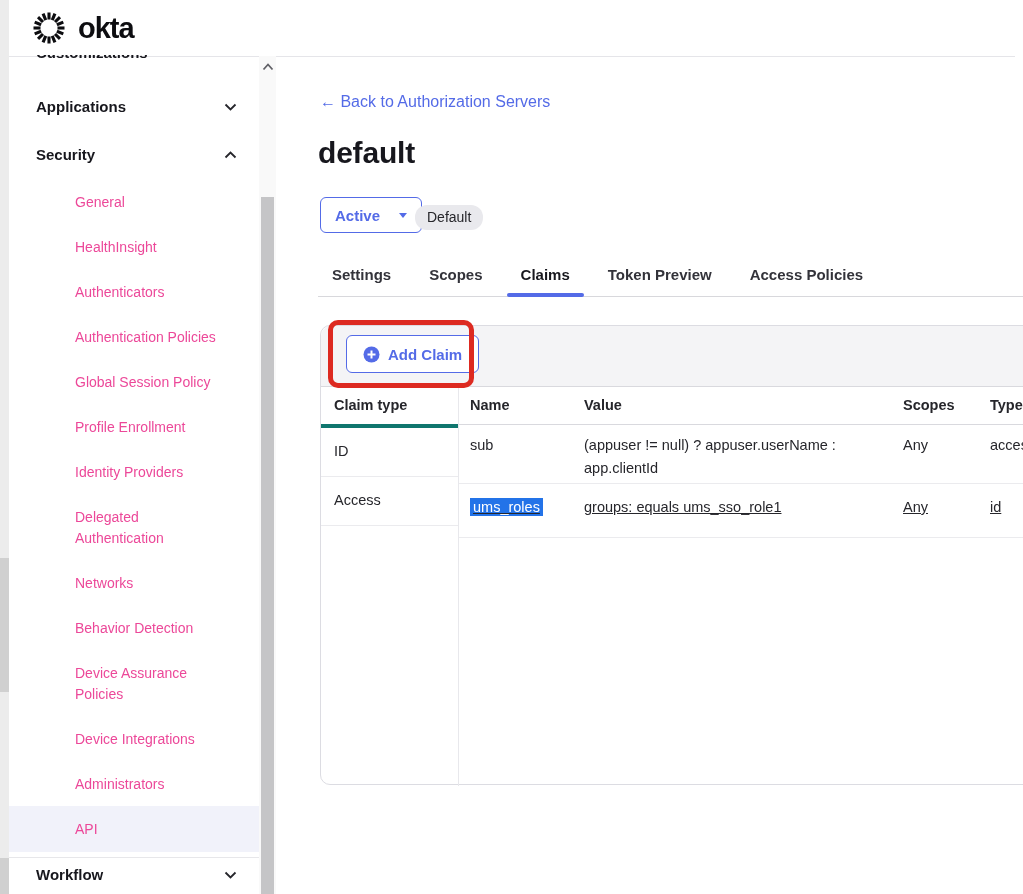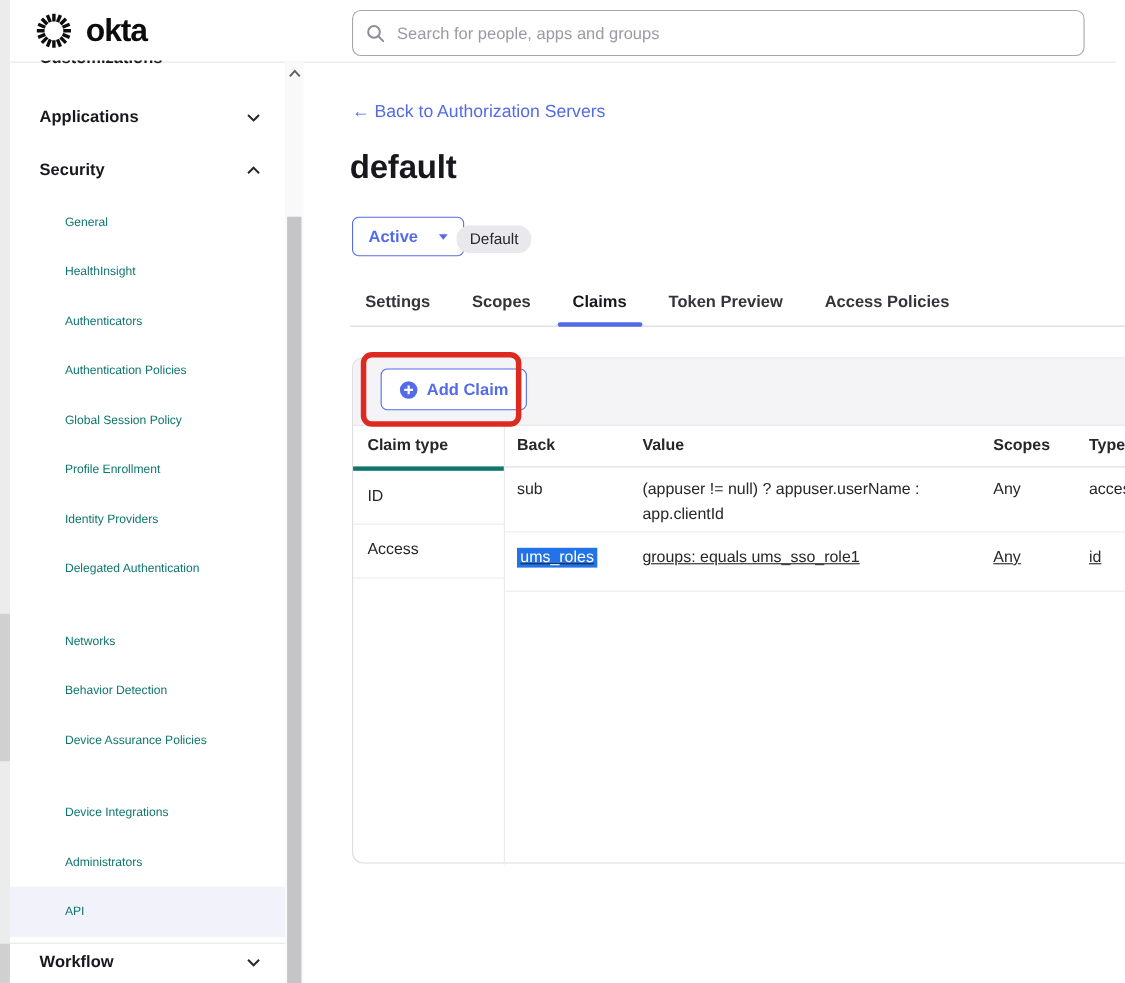--- a/index.html
+++ b/index.html
@@ -20,21 +20,21 @@
           border:1px solid #a6a6ae;border-radius:8px;background:#fff;display:flex;align-items:center;
           padding:0 12px;gap:9px;}
   .search input{border:none;outline:none;background:transparent;flex:1;font-size:15px;
                 font-family:"Liberation Sans",sans-serif;color:#26262b;}
   .search input::placeholder{color:#9a9aa2;}
 
   
   .clip{position:absolute;left:36px;top:55px;height:8px;width:170px;overflow:hidden;}
   .clip span{display:block;margin-top:-11px;font-size:15px;font-weight:700;color:#17171d;}
   .nav-top{position:absolute;left:36px;font-size:15px;font-weight:700;color:#17171d;cursor:pointer;white-space:nowrap;}
-  .nav-sub{position:absolute;left:59px;font-size:11px;color:#0f766e;cursor:pointer;white-space:nowrap;line-height:21px;}
+  .nav-sub{position:absolute;left:75px;font-size:14px;color:#ec4899;cursor:pointer;white-space:nowrap;line-height:21px;}
   .nav-sub.narrow{white-space:normal;width:130px;}
   .chev{position:absolute;left:224px;}
   .api-hl{position:absolute;left:9px;top:806px;width:250px;height:46px;background:#f1f2fa;}
   .wf-divider{position:absolute;left:9px;top:857px;width:250px;height:0;border-top:1px solid #e7e7ea;}
 
   
   .sb-track{position:absolute;left:259px;top:56px;width:17px;height:838px;background:#f9f9f9;}
   .sb-arrow{position:absolute;left:262px;top:62px;width:12px;height:10px;cursor:pointer;}
   .sb-thumb{position:absolute;left:261px;top:197px;width:13px;height:697px;background:#c5c5c7;cursor:grab;}
 
@@ -112,27 +112,20 @@
           <line y1="8.5" y2="15.5" transform="rotate(225)"></line>
           <line y1="8.5" y2="15.5" transform="rotate(247.5)"></line>
           <line y1="8.5" y2="15.5" transform="rotate(270)"></line>
           <line y1="8.5" y2="15.5" transform="rotate(292.5)"></line>
           <line y1="8.5" y2="15.5" transform="rotate(315)"></line>
           <line y1="8.5" y2="15.5" transform="rotate(337.5)"></line>
         </g>
       </svg>
       <span class="brand-text">okta</span>
     </div>
-    <div class="search">
-      <svg width="17" height="17" viewBox="0 0 17 17">
-        <circle cx="7" cy="7" r="5.3" fill="none" stroke="#8d8d95" stroke-width="1.8"></circle>
-        <line x1="11.2" y1="11.2" x2="15.4" y2="15.4" stroke="#8d8d95" stroke-width="1.8" stroke-linecap="round"></line>
-      </svg>
-      <input placeholder="Search for people, apps and groups" style="">
-    </div>
   </header>
 
   <nav>
     <div class="clip">
       <span>Customizations</span>
     </div>
 
     <div class="nav-top" style="top:98px">Applications</div>
     <svg class="chev" style="top:103px" width="13" height="8" viewBox="0 0 13 8">
         <polyline points="1.5,1.5 6.5,6.5 11.5,1.5" fill="none" stroke="#26262b" stroke-width="1.8"></polyline>
@@ -203,21 +196,21 @@
         </button>
       </div>
       <div class="panel-body">
         <aside class="ctypes">
           <div class="ct-head">Claim type</div>
           <div class="ct-item">ID</div>
           <div class="ct-item">Access</div>
         </aside>
         <div class="table">
           <div class="trow thead">
-            <div class="c1">Back</div>
+            <div class="c1">Name</div>
             <div class="c2">Value</div>
             <div class="c3">Scopes</div>
             <div class="c4">Type</div>
           </div>
           <div class="trow r1">
             <div class="c1">sub</div>
             <div class="c2">(appuser != null) ? appuser.userName : app.clientId</div>
             <div class="c3">Any</div>
             <div class="c4">access</div>
           </div>

